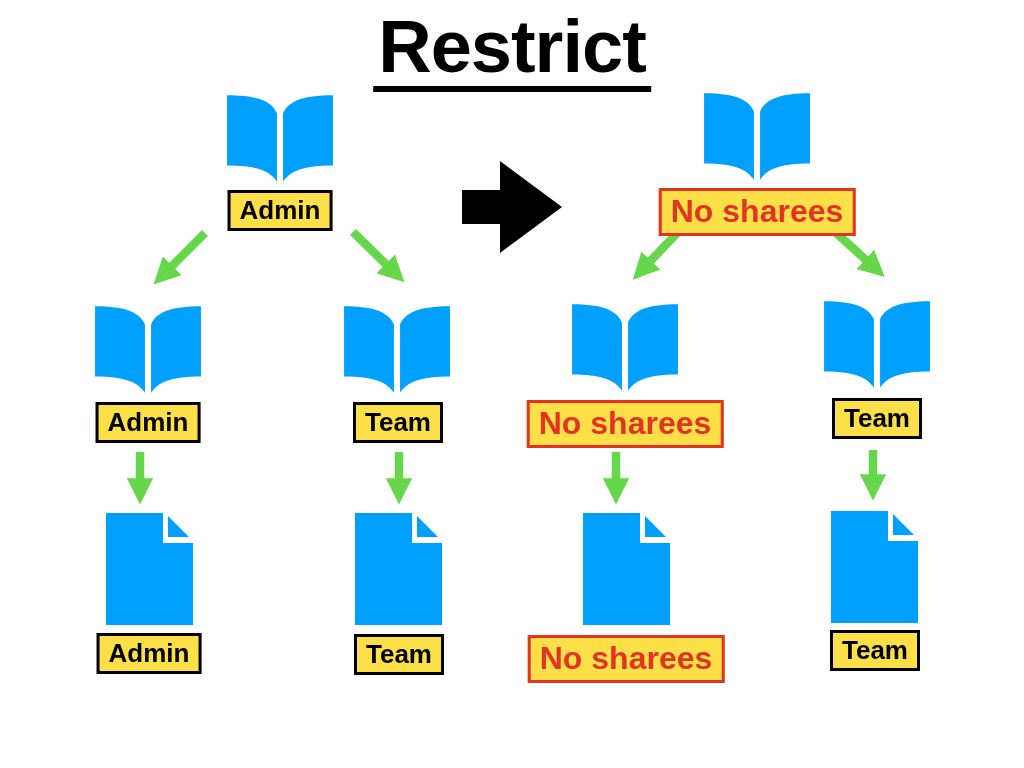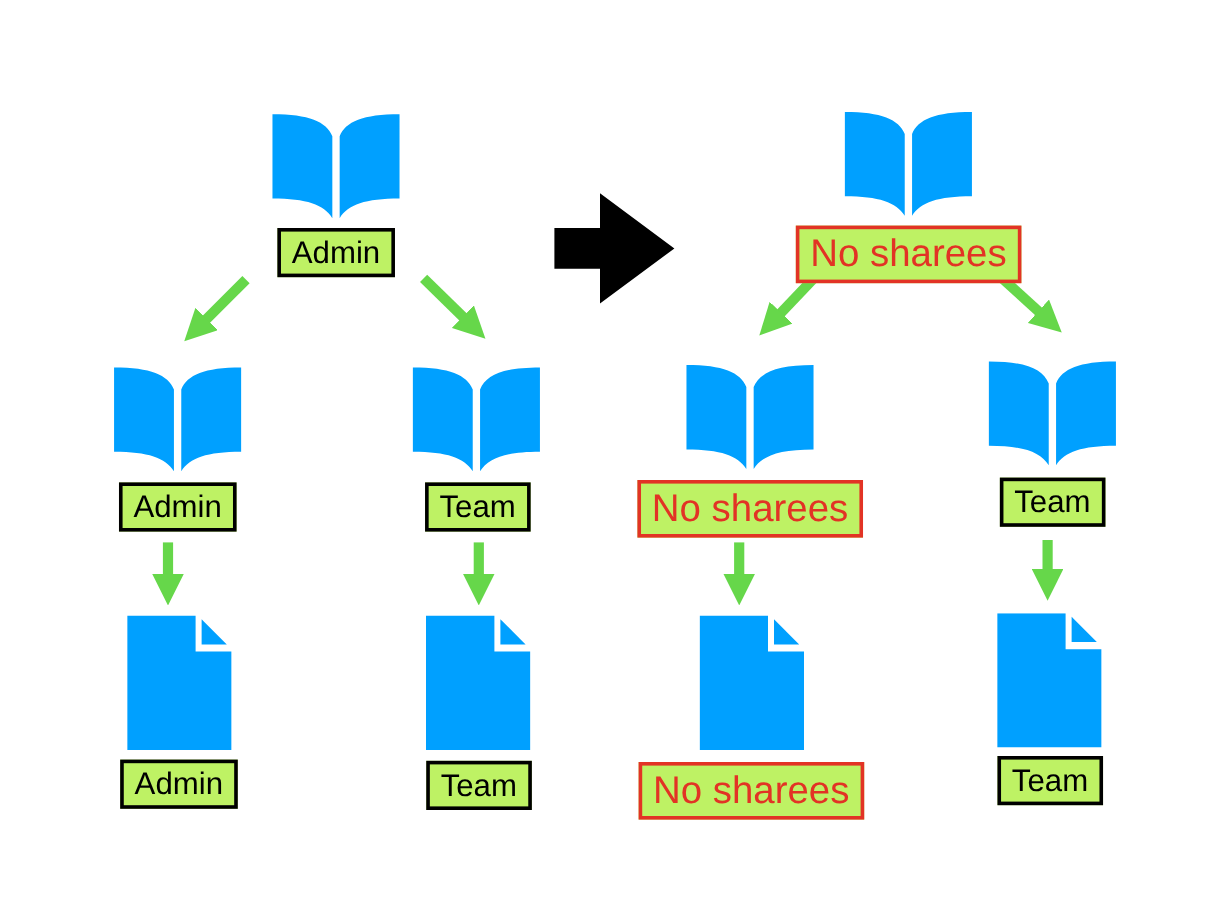--- a/index.html
+++ b/index.html
@@ -13,22 +13,22 @@
     letter-spacing:-1px; color:#000;
     border-bottom:6px solid #000; padding:0 5px 0 5px; white-space:nowrap;
   }
   .arrows-layer { position:absolute; left:0; top:0; }
   .icon { position:absolute; display:block; }
   .blue-fill { fill: var(--icon-blue, #00A0FF); }
   .black-fill { fill: var(--black, #000000); }
   .gline { stroke: var(--arrow-green, #66D74A); stroke-width:8.5; fill:none; }
   .label {
     position:absolute; transform:translateX(-50%);
-    background:#bef264; border:3.5px solid var(--black,#000);
-    color:#000; font-weight:400; font-size:26px; line-height:1.18;
+    background:#fde047; border:3.5px solid var(--black,#000);
+    color:#000; font-weight:700; font-size:26px; line-height:1.18;
     padding:2px 9px; white-space:nowrap;text-align:center;
   }
   .label.restricted {
     border-color: var(--restricted-red, #E23325);
     color: var(--restricted-red, #E23325);
     font-size:32px;
   }
 </style>
 </head>
 <body>
@@ -41,20 +41,21 @@
         <path d="M3,3 C33,3 47,9 52,21 L52,88 C45,77 31,72 3,72 Z"></path>
         <path d="M107,3 C77,3 63,9 58,21 L58,88 C65,77 79,72 107,72 Z"></path>
       </g>
       <g id="doc-shape">
         <path d="M0,0 L57,0 L57,30 L87,30 L87,112 L0,112 Z"></path>
         <path d="M62,3 L83,24 L62,24 Z"></path>
       </g>
     </defs>
   </svg>
 
+  <h1 class="title">Restrict</h1>
 
   <svg class="arrows-layer" width="1024" height="768" viewBox="0 0 1024 768">
     <defs>
       <marker id="ah" viewBox="0 0 10 10" refX="6" refY="5" markerWidth="3.1" markerHeight="3.1" orient="auto-start-reverse">
         <path d="M0,0 L10,5 L0,10 Z" style="fill:var(--arrow-green,#66D74A)"></path>
       </marker>
     </defs>
 
     <polygon class="black-fill" points="462,190 500,190 500,161 562,207 500,253 500,224 462,224"></polygon>
 

